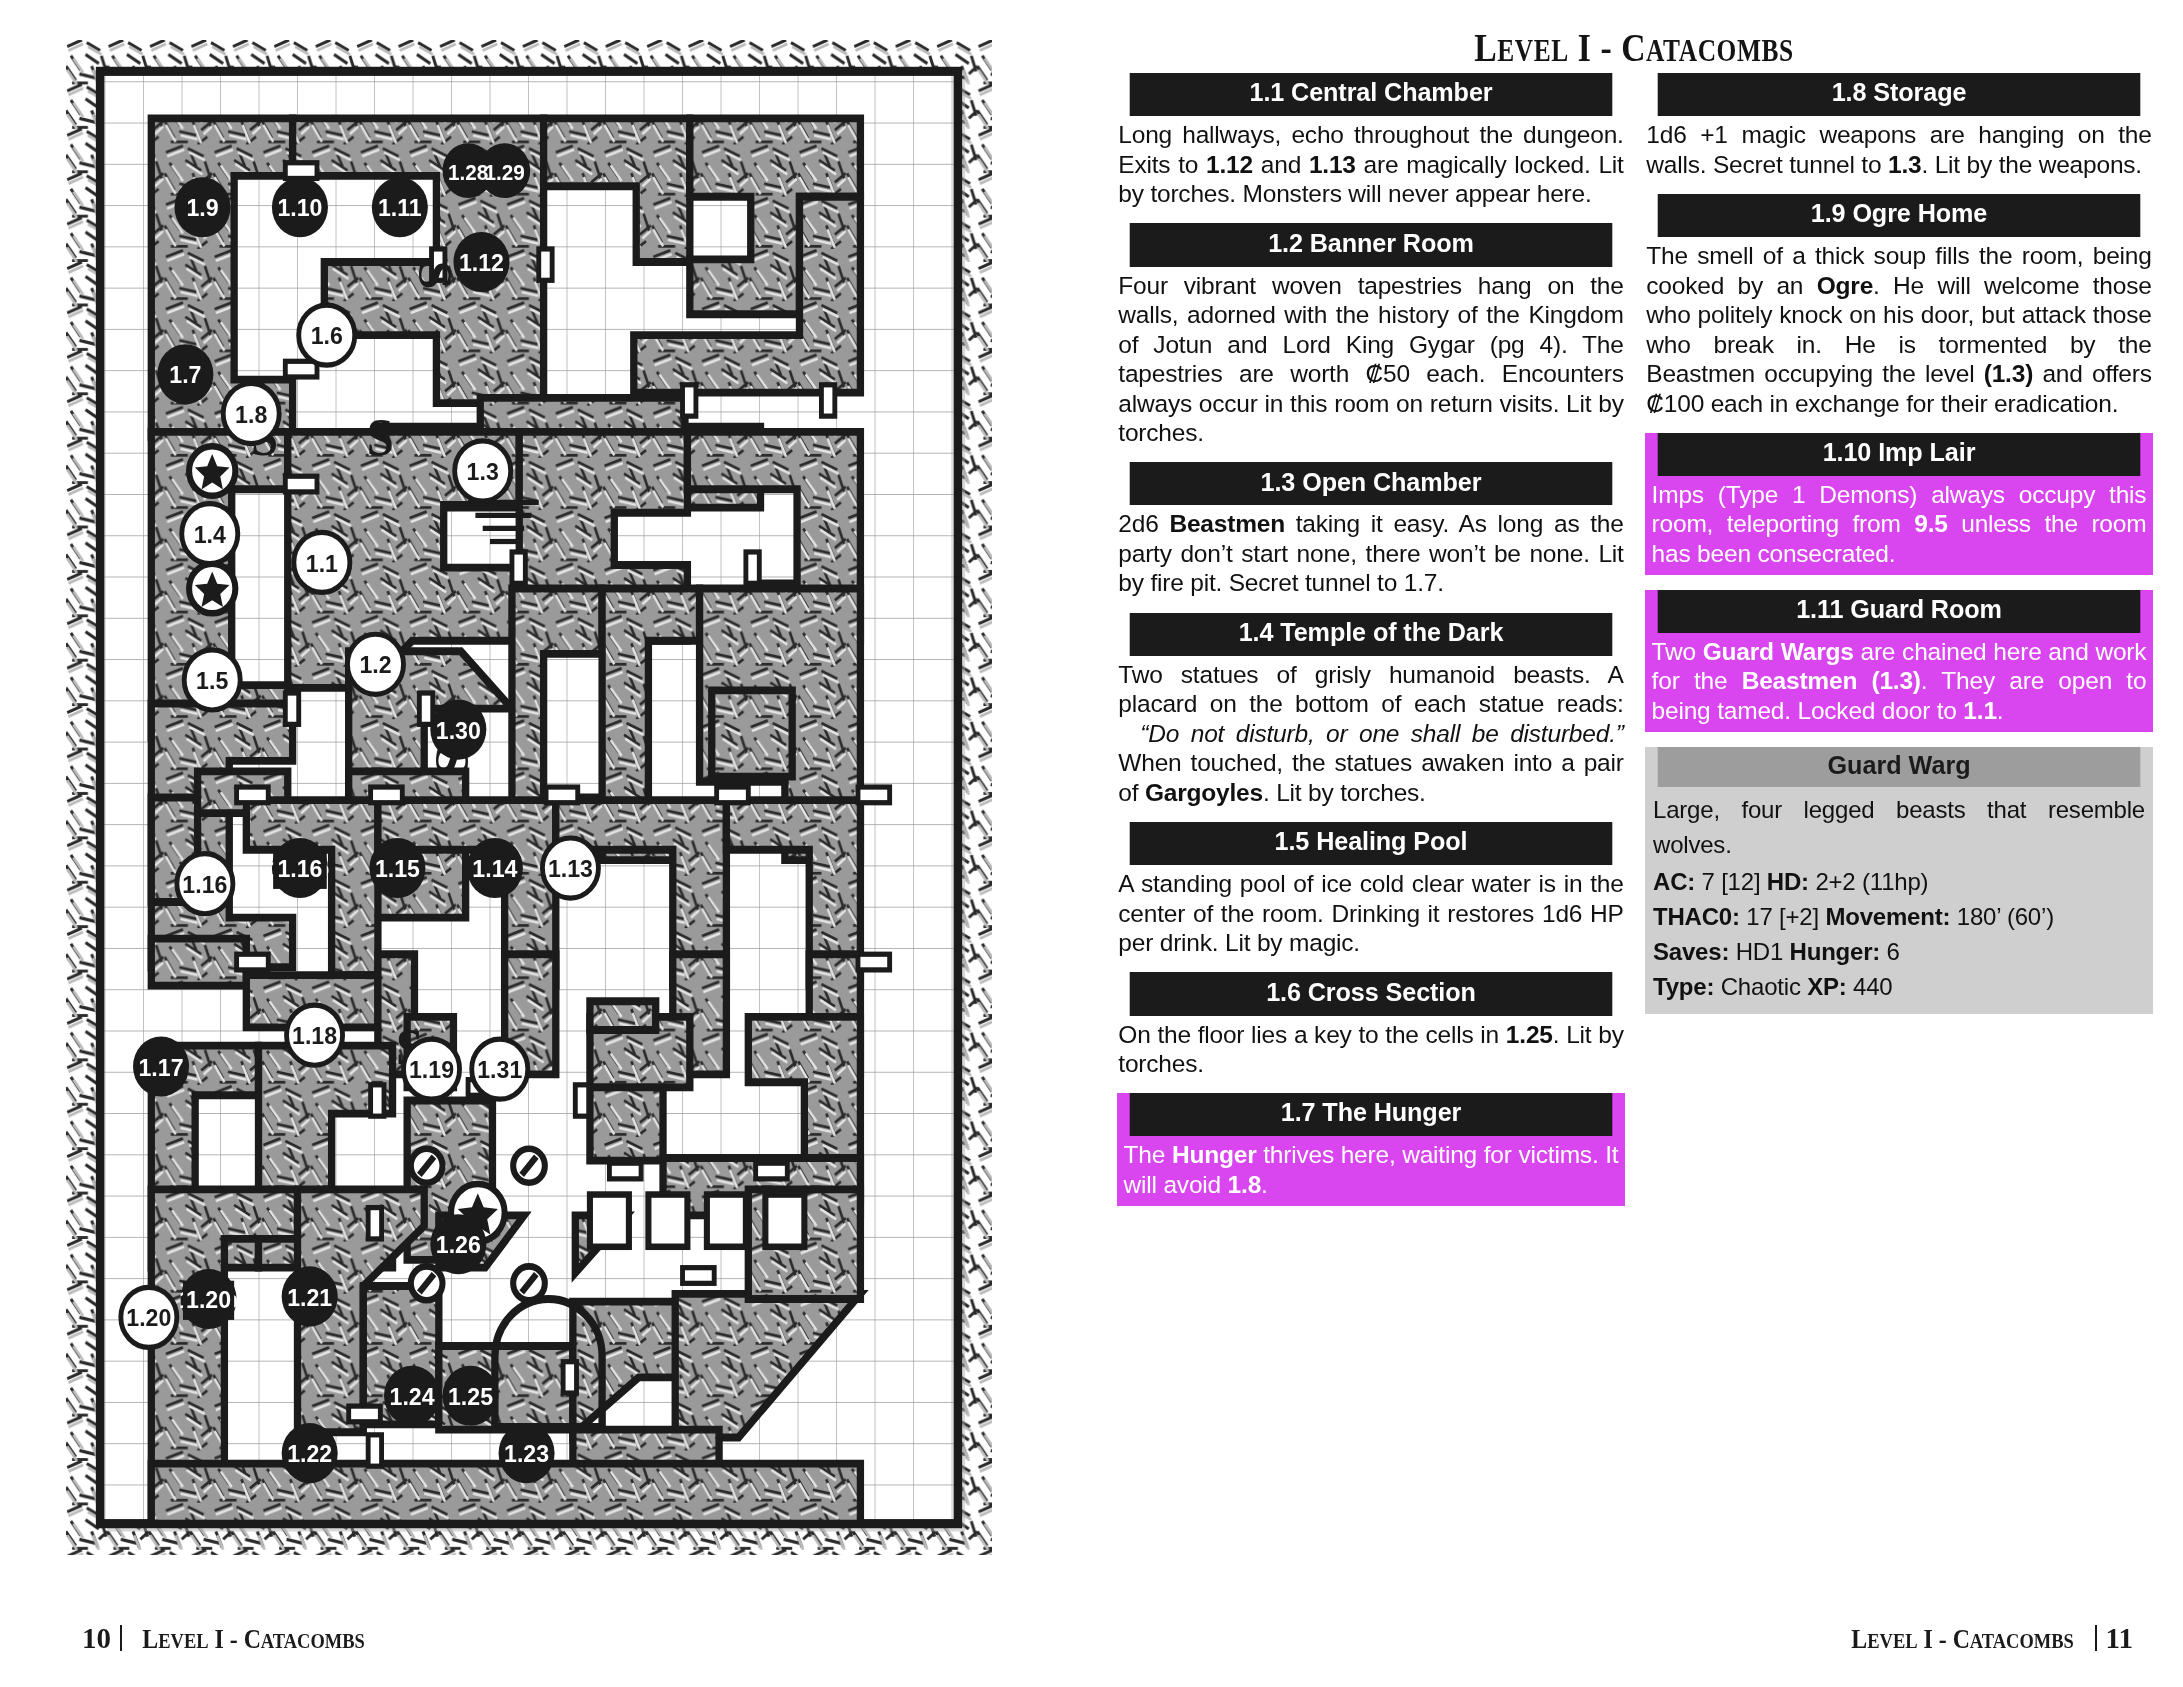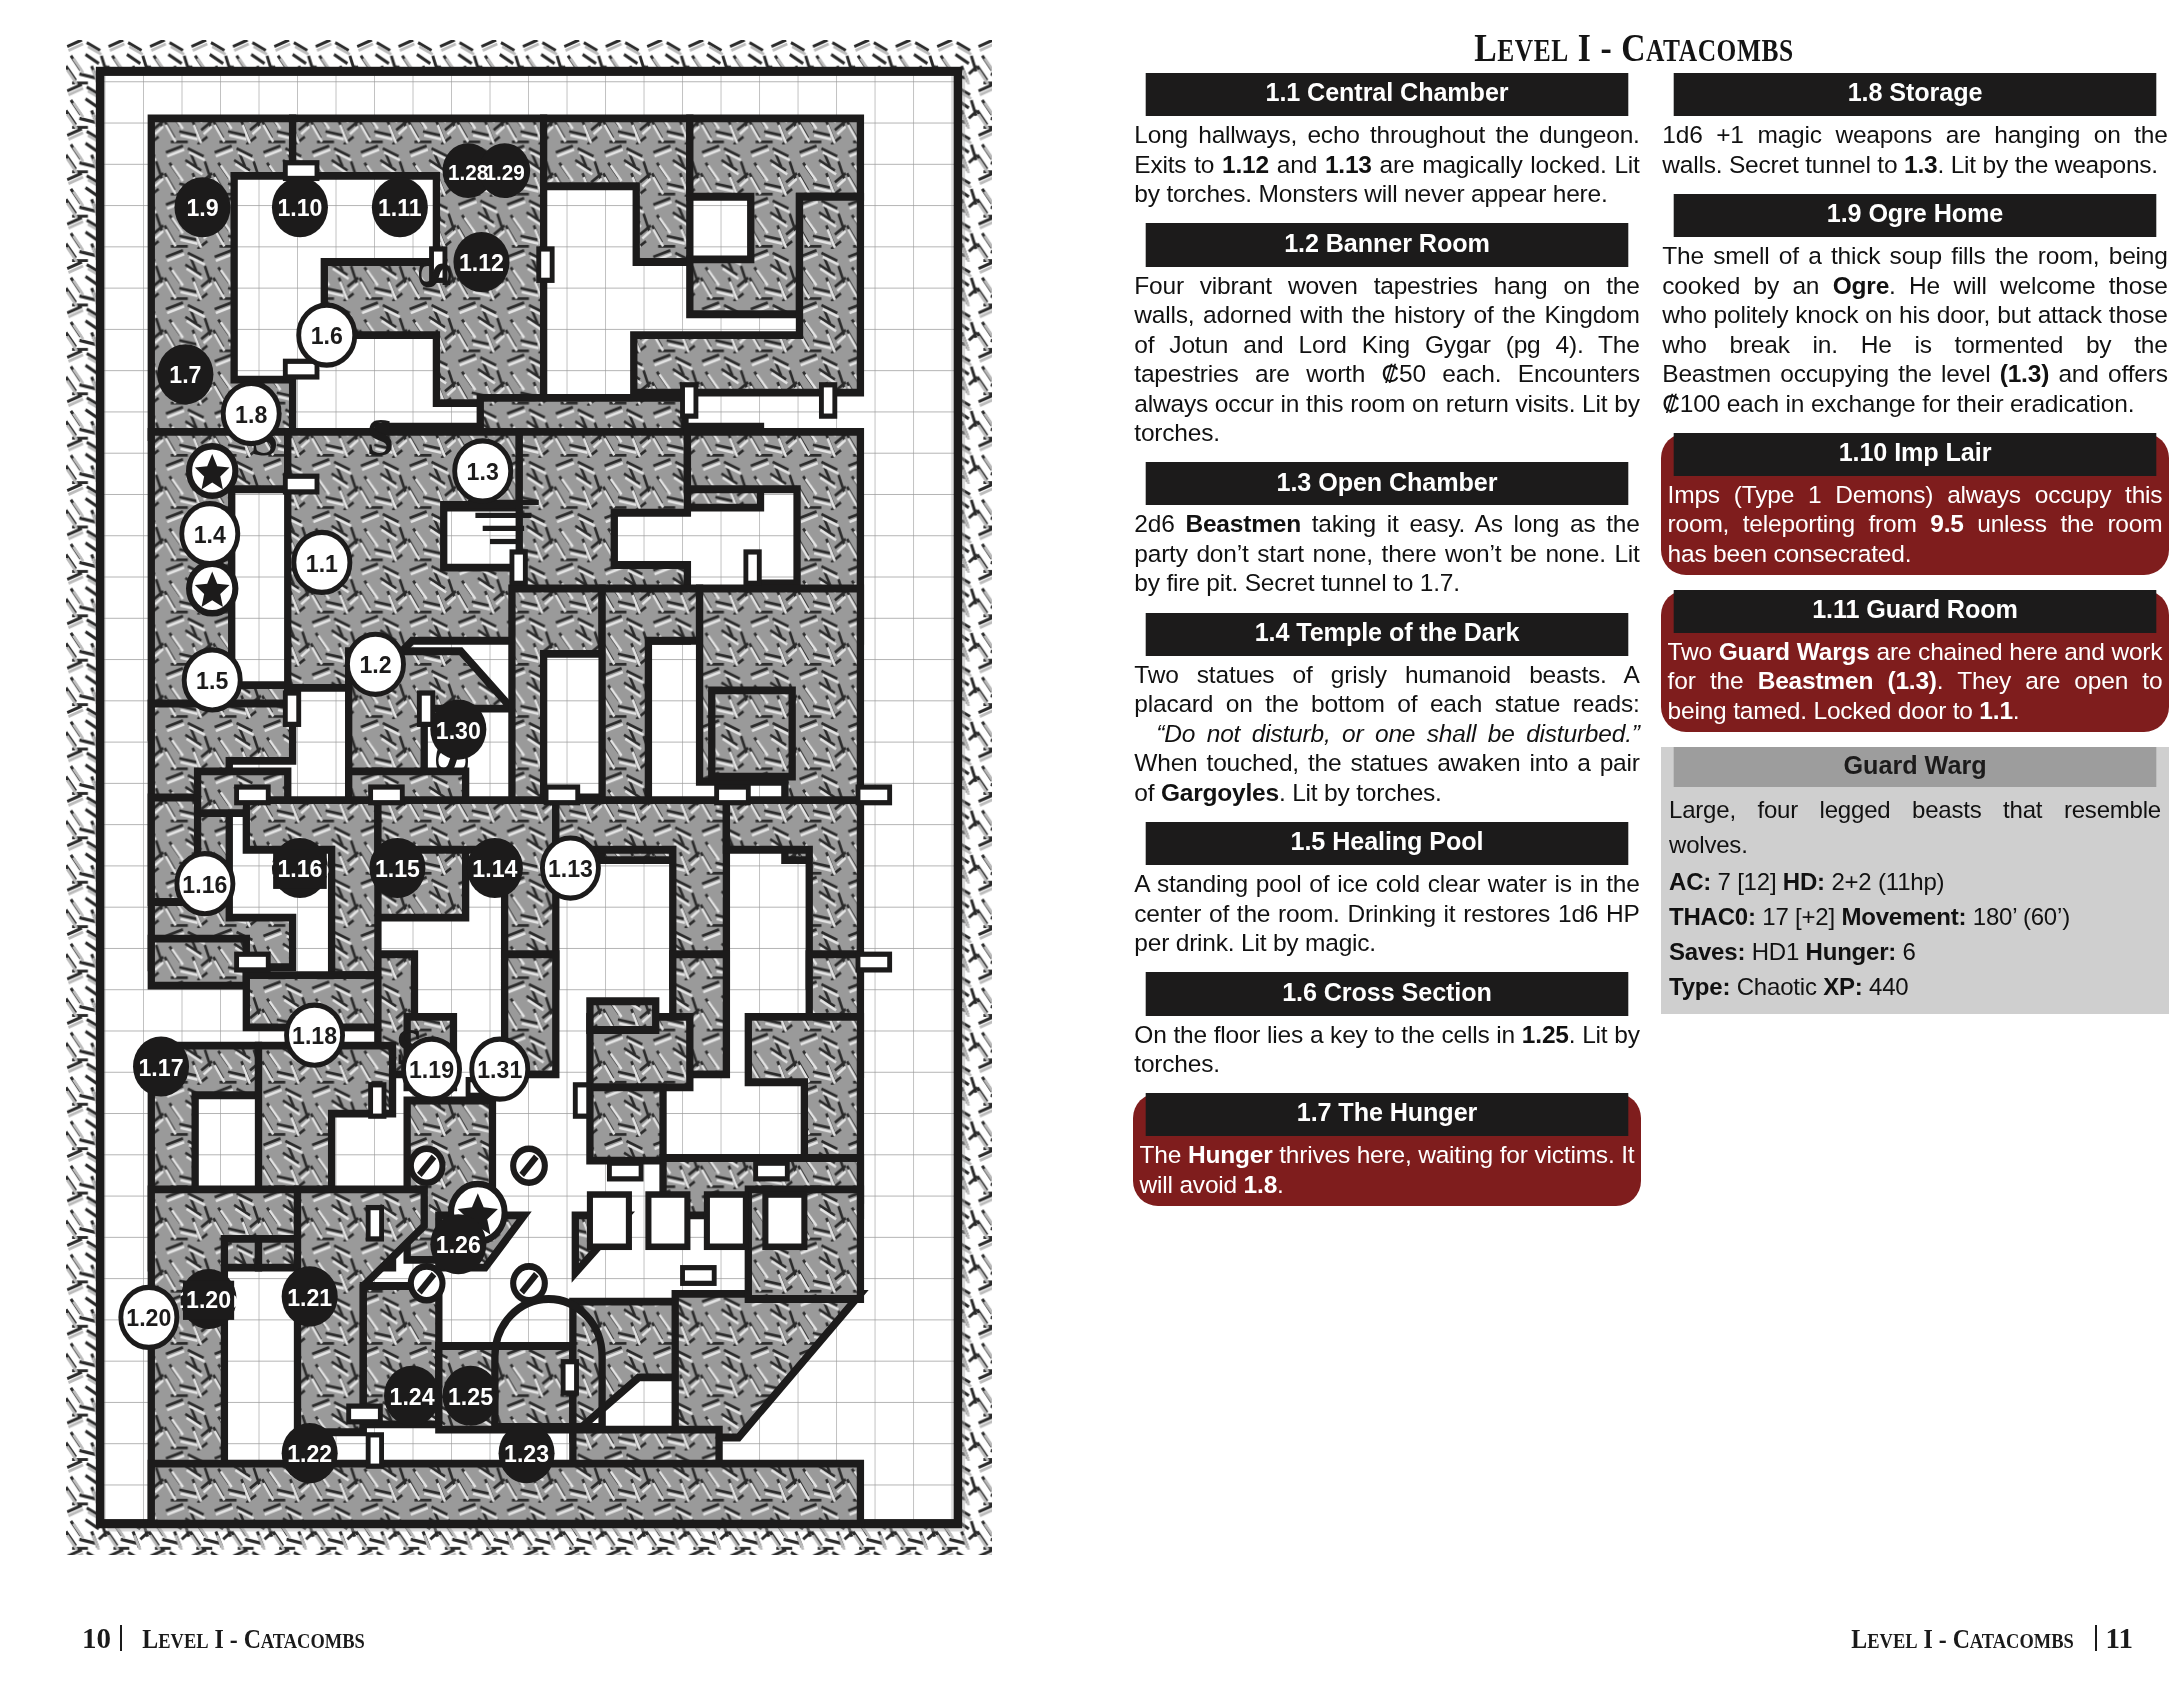--- a/index.html
+++ b/index.html
@@ -27,28 +27,28 @@
     font-size:41px;
     letter-spacing:0.7px;
     color:#141414;
     transform:scaleX(0.82);
     white-space:nowrap;
   }
   .book-title .cap{font-size:41px;}
   .book-title .sc{font-size:31px;}
 
   .cols{
-    position:absolute;left:48px;top:73px;
+    position:absolute;left:32px;top:73px;
     width:1036px;height:1489px;
     display:flex;gap:20px;justify-content:flex-end;
   }
   .col{width:508px;display:flex;flex-direction:column;}
 
   .entry{margin-bottom:14.6px;}
-  .entry.inverted{background:#7f1d1d;padding-bottom:4px;border-radius:25px;}
+  .entry.inverted{background:#d946ef;padding-bottom:4px;}
 
   .ehead{
     background:#1c1b1b;color:#ffffff;
     text-align:center;
     font-weight:bold;
     font-size:26.5px;
     line-height:1.28;
     padding:3.3px 4px 6px 4px;
     letter-spacing:-0.1px;
     transform:scaleX(0.95);

